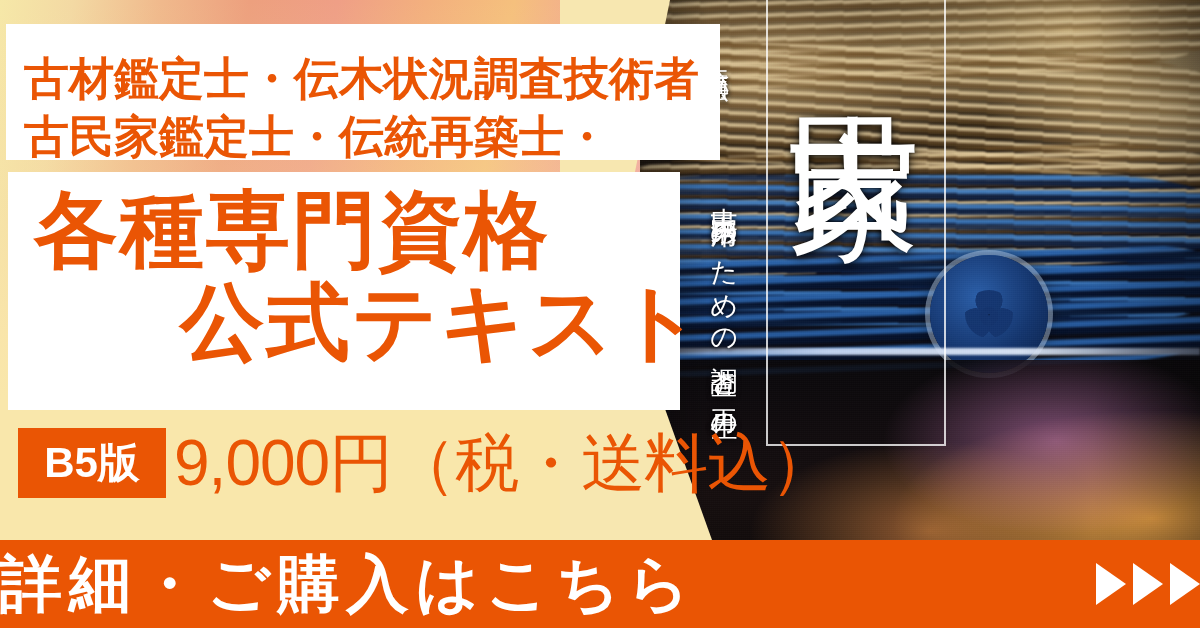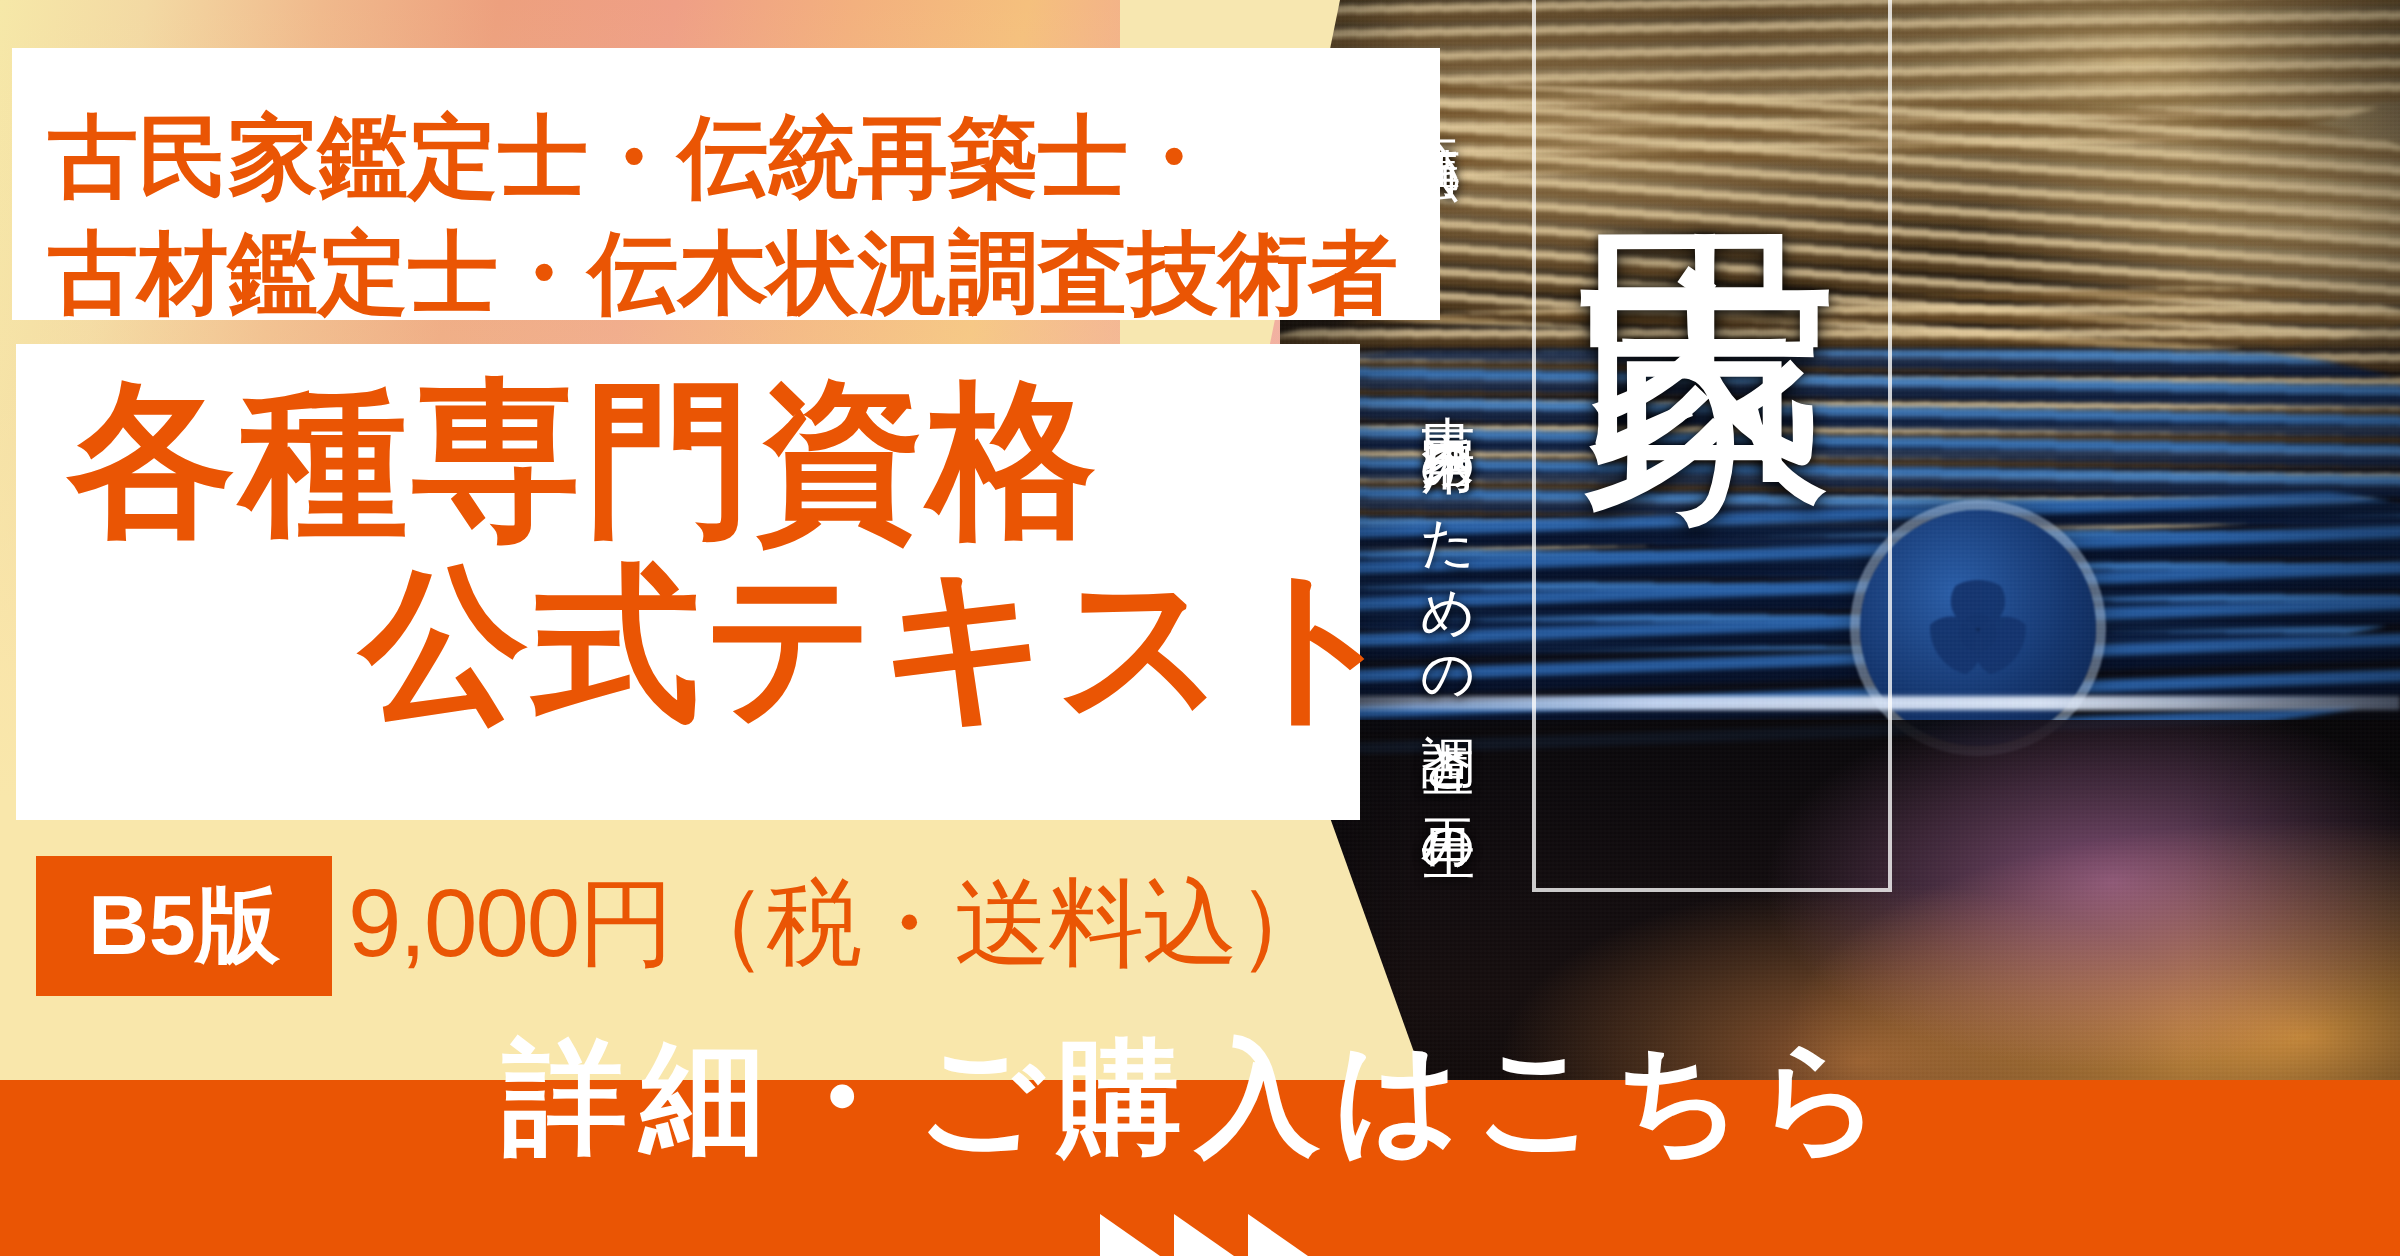--- a/index.html
+++ b/index.html
@@ -241,38 +241,37 @@
     color:#ffffff;
     font-size:42px;
     font-weight:700;
     line-height:1;
     letter-spacing:0px;
   }
   .price{
     position:absolute;
     left:174px; top:430px;
     color:#ea5504;
-    font-size:48px;
+    font-size:64px;
     line-height:66px;
     white-space:nowrap;
     letter-spacing:-1px;
   }
 
   
   .cta{
     position:absolute;
     left:0; bottom:0;
     width:1200px; height:88px;
     background:#ea5504;
     display:flex;
     align-items:center;
-    justify-content:center;
+    justify-content:space-between;
     gap:26px;
     cursor:pointer;
-    flex-direction:column;
   }
   .cta-label{
     color:#ffffff;
     font-size:62px;
     font-weight:700;
     letter-spacing:7px;
     line-height:1;
     white-space:nowrap;
   }
   .cta-arrows{
@@ -313,22 +312,22 @@
   <div class="wedge2"></div>
 
   <div class="cover-frame"></div>
 
   <div class="vtext cover-sub1">伝統構法</div>
   <div class="vtext cover-sub2">古民家活用のための調査と再生の</div>
   <div class="vtext cover-title">古民家</div>
 
   <div class="card card-top">
     <div class="top-lines">
+      <div class="line-orange">古材鑑定士・伝木状況調査技術者</div>
       <div class="line-orange">古民家鑑定士・伝統再築士・</div>
-      <div class="line-orange">古材鑑定士・伝木状況調査技術者</div>
     </div>
   </div>
 
   <div class="card card-main">
     <div class="line-orange main-line2">公式テキスト</div>
     <div class="line-orange main-line1">各種専門資格</div>
   </div>
 
   <div class="badge">
     <span>B5版</span>

